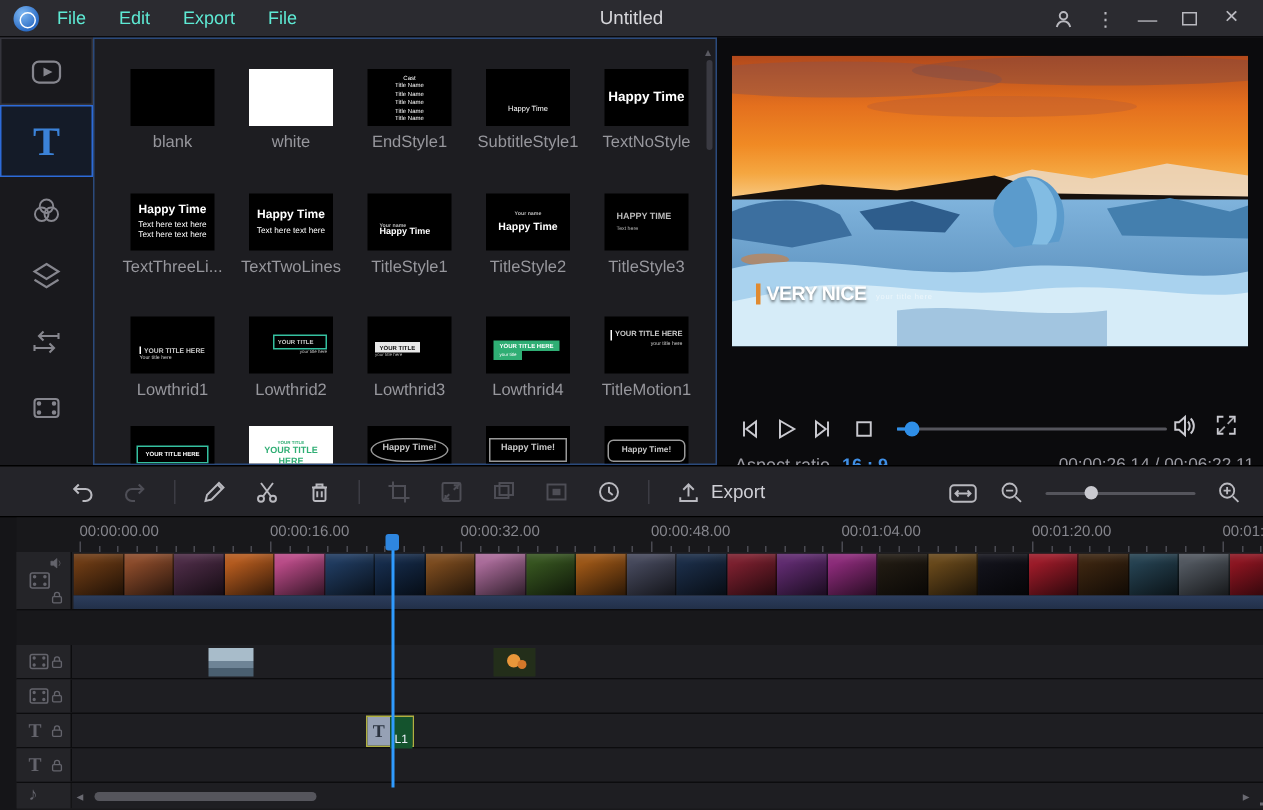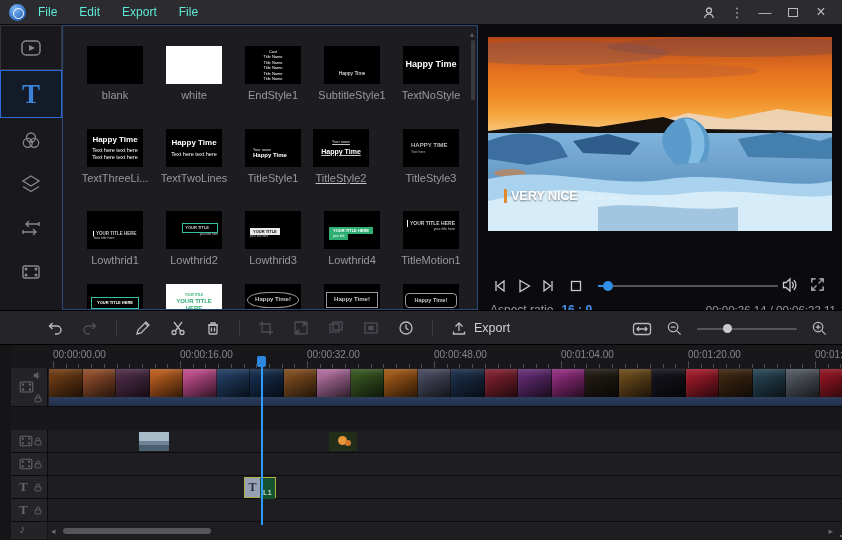--- a/index.html
+++ b/index.html
@@ -139,20 +139,21 @@
 <div id="app">
 
   <div id="titlebar">
     <div id="appicon"></div>
     <div id="menu-row" style="display:flex;">
         <span class="menu">File</span>
         <span class="menu">Edit</span>
         <span class="menu">Export</span>
         <span class="menu">File</span>
       </div>
+    <div id="wintitle">Untitled</div>
     <div id="winbtns">
       <span class="wb">
         <svg class="ic" width="14" height="14" viewBox="0 0 14 14" fill="none" stroke="#b9b9bf" stroke-width="1.3">
             <circle cx="7" cy="4.5" r="2.5"></circle>
             <path d="M2.5 12c.8-2.6 2.5-3.8 4.5-3.8s3.7 1.2 4.5 3.8"></path>
           </svg>
       </span>
       <span class="wb">⋮</span>
       <span class="wb">—</span>
       <span class="wb"><span id="maxbox"></span></span>
@@ -249,21 +250,21 @@
           </div>
           <div class="tlabel">TextTwoLines</div>
         </div>
         <div class="titem" style="left: 176px; top: 103px;">
           <div class="thumb th-t1">
             <span class="tl">Your name</span>
             <span class="tl">Happy Time</span>
           </div>
           <div class="tlabel">TitleStyle1</div>
         </div>
-        <div class="titem" style="left: 244px; top: 103px; text-decoration: underline;">
+        <div class="titem" style="left: 255px; top: 103px;">
           <div class="thumb th-t2">
             <span class="tl">Your name</span>
             <span class="tl">Happy Time</span>
           </div>
           <div class="tlabel">TitleStyle2</div>
         </div>
         <div class="titem" style="left: 334px; top: 103px;">
           <div class="thumb th-t3">
             <span class="tl">HAPPY TIME</span>
             <span class="tl">Text here</span>

